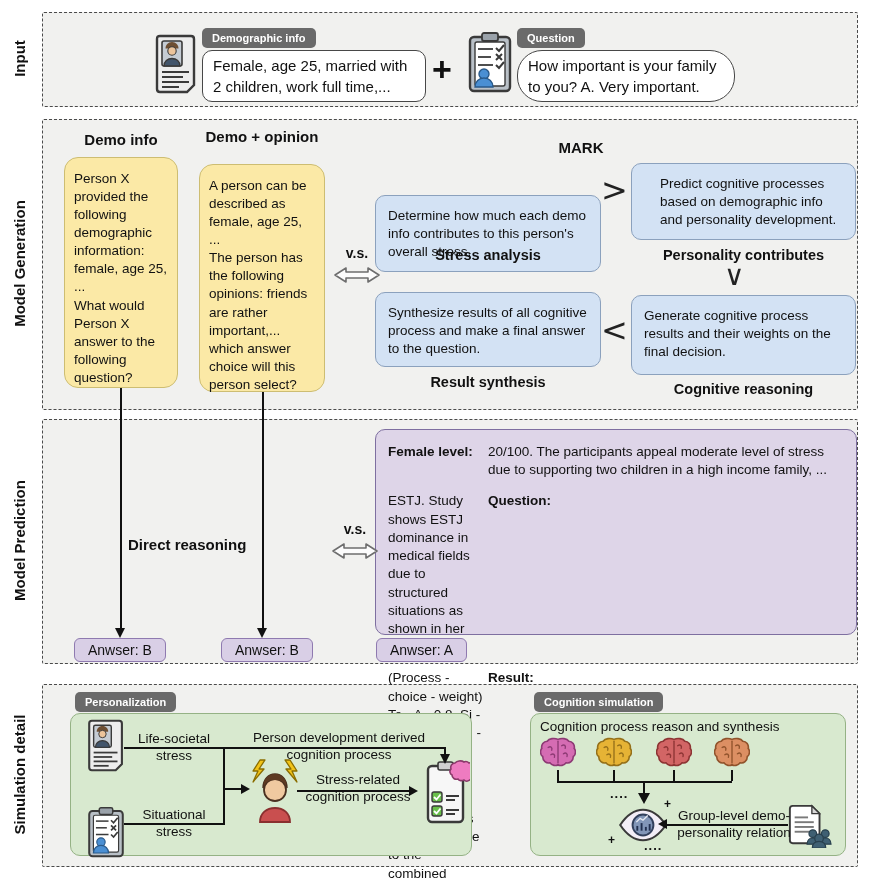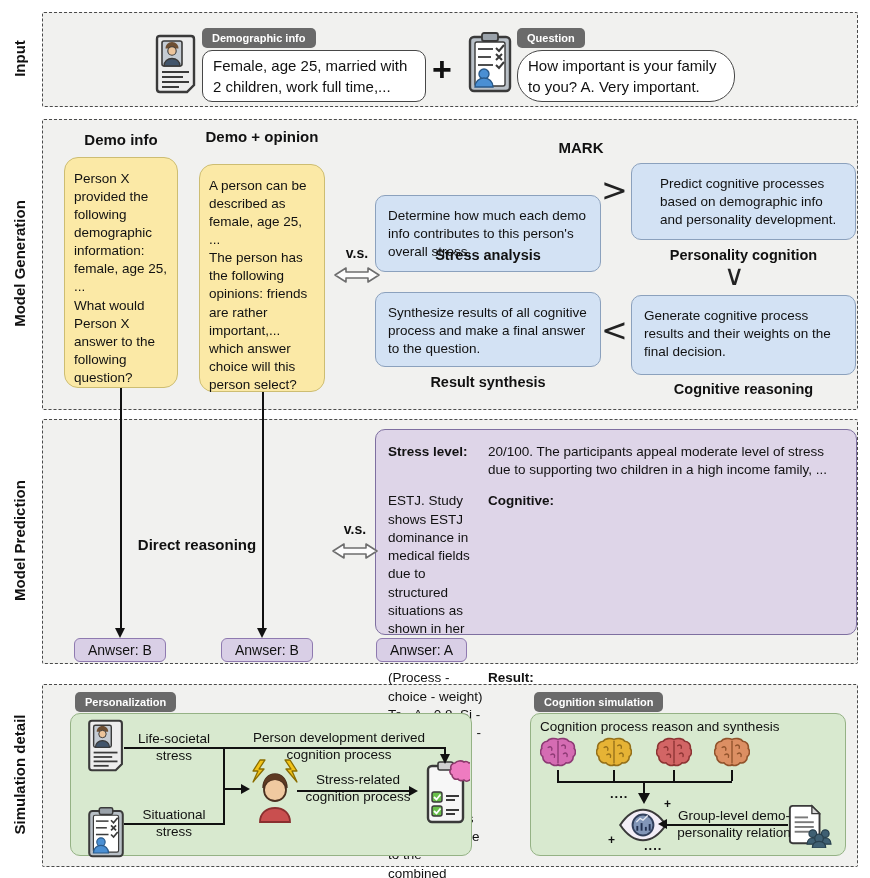--- a/index.html
+++ b/index.html
@@ -26,21 +26,21 @@
   .gbox{position:absolute;background:#d8e9cf;border:1.5px solid #95b285;border-radius:10px;z-index:2;}
   .hline{position:absolute;height:1.6px;background:#111;z-index:4;}
   .vline{position:absolute;width:1.6px;background:#111;z-index:4;}
   .ah-down{position:absolute;width:0;height:0;border-left:5.5px solid transparent;border-right:5.5px solid transparent;border-top:10px solid #111;z-index:5;}
   .ah-right{position:absolute;width:0;height:0;border-top:5px solid transparent;border-bottom:5px solid transparent;border-left:9px solid #111;z-index:5;}
   .ah-left{position:absolute;width:0;height:0;border-top:5px solid transparent;border-bottom:5px solid transparent;border-right:9px solid #111;z-index:5;}
   .slabel{position:absolute;font-size:13.5px;line-height:17px;text-align:center;white-space:pre-line;z-index:5;}
   .dots{position:absolute;font-size:13px;font-weight:bold;letter-spacing:1px;z-index:4;}
   .sparkle{position:absolute;font-size:12px;font-weight:bold;z-index:4;}
   .gheading{position:absolute;font-size:13.5px;z-index:3;}
-  .direct{position:absolute;font-weight:bold;font-size:15px;text-align:center;z-index:2;}
+  .direct{position:absolute;font-weight:bold;font-size:15px;z-index:2;}
 </style>
 </head>
 <body>
 
 <div class="canvas">
 
   <div class="frame" style="left:42px;top:12px;width:814px;height:93px;"></div>
   <div class="frame" style="left:42px;top:119px;width:814px;height:289px;"></div>
   <div class="frame" style="left:42px;top:419px;width:814px;height:243px;"></div>
   <div class="frame" style="left:42px;top:684px;width:814px;height:181px;"></div>
@@ -112,45 +112,45 @@
     <svg viewBox="0 0 48 20">
         <path d="M2 10L13 3v4h22V3l11 7-11 7v-4H13v4z" fill="#fcfcfc" stroke="#6e6e6e" stroke-width="1.6" stroke-linejoin="round"></path>
       </svg>
   </span>
   <div class="heading" style="left:375px;top:139px;width:412px;">MARK</div>
 
   <div class="bbox" style="left:375px;top:163px;width:226px;height:77px;box-sizing:border-box;margin-top:32px;">Determine how much each demo info contributes to this person's overall stress.</div>
   <div class="caption" style="left:375px;top:247px;width:226px;">Stress analysis</div>
   <div class="chev" style="left:601px;top:174px;font-size:32px;">&gt;</div>
   <div class="bbox" style="left:631px;top:163px;width:225px;height:77px;box-sizing:border-box;padding-left:28px;">Predict cognitive processes based on demographic info and personality development.</div>
-  <div class="caption" style="left:631px;top:247px;width:225px;">Personality cognition</div>
+  <div class="caption" style="left:631px;top:247px;width:225px;">Personality contributes</div>
   <div class="chev" style="left:724px;top:262px;font-size:28px;">∨</div>
   <div class="bbox" style="left:631px;top:295px;width:225px;height:80px;box-sizing:border-box;">Generate cognitive process results and their weights on the final decision.</div>
   <div class="caption" style="left:631px;top:381px;width:225px;">Cognitive reasoning</div>
   <div class="chev" style="left:601px;top:314px;font-size:32px;">&lt;</div>
   <div class="bbox" style="left:375px;top:292px;width:226px;height:75px;box-sizing:border-box;">Synthesize results of all cognitive process and make a final answer to the question.</div>
   <div class="caption" style="left:375px;top:374px;width:226px;">Result synthesis</div>
 
   <div class="vline" style="left:120px;top:388px;height:242px;"></div>
   <div class="ah-down" style="left:115px;top:628px;"></div>
   <div class="vline" style="left:262px;top:392px;height:238px;"></div>
   <div class="ah-down" style="left:257px;top:628px;"></div>
   <div class="direct" style="left:128px;top:536px;width:138px;">Direct reasoning</div>
   <div class="vs" style="left:332px;top:521px;width:46px;">v.s.</div>
   <span class="icon" style="left:331px;top:541px;width:48px;height:20px;">
     <svg viewBox="0 0 48 20">
         <path d="M2 10L13 3v4h22V3l11 7-11 7v-4H13v4z" fill="#fcfcfc" stroke="#6e6e6e" stroke-width="1.6" stroke-linejoin="round"></path>
       </svg>
   </span>
 
   <div class="pbox" style="left:375px;top:429px;width:482px;height:206px;box-sizing:border-box;">
-    <span class="plabel">Stress level:</span>
+    <span class="plabel">Female level:</span>
     <span class="pvalue">20/100. The participants appeal moderate level of stress due to supporting two children in a high income family, ...</span>
     <span class="pvalue">ESTJ.  Study shows ESTJ dominance in medical fields due to structured situations as shown in her info, ...</span>
-    <span class="plabel">Cognitive:</span>
+    <span class="plabel">Question:</span>
     <span class="pvalue">(Process - choice - weight)
 Te - A - 0.8, Si - A - 0.1, Ne - B - 0.03, Fi - C - 0.07</span>
     <span class="plabel">Result:</span>
     <span class="pvalue">The final decision leans towards 'A' due to the combined influence of the dominant process Te (80% weight), ...</span>
   </div>
 
   <div class="chip" style="left:74px;top:638px;">Anwser: B</div>
   <div class="chip" style="left:221px;top:638px;">Anwser: B</div>
   <div class="chip" style="left:376px;top:638px;">Anwser: A</div>
 

